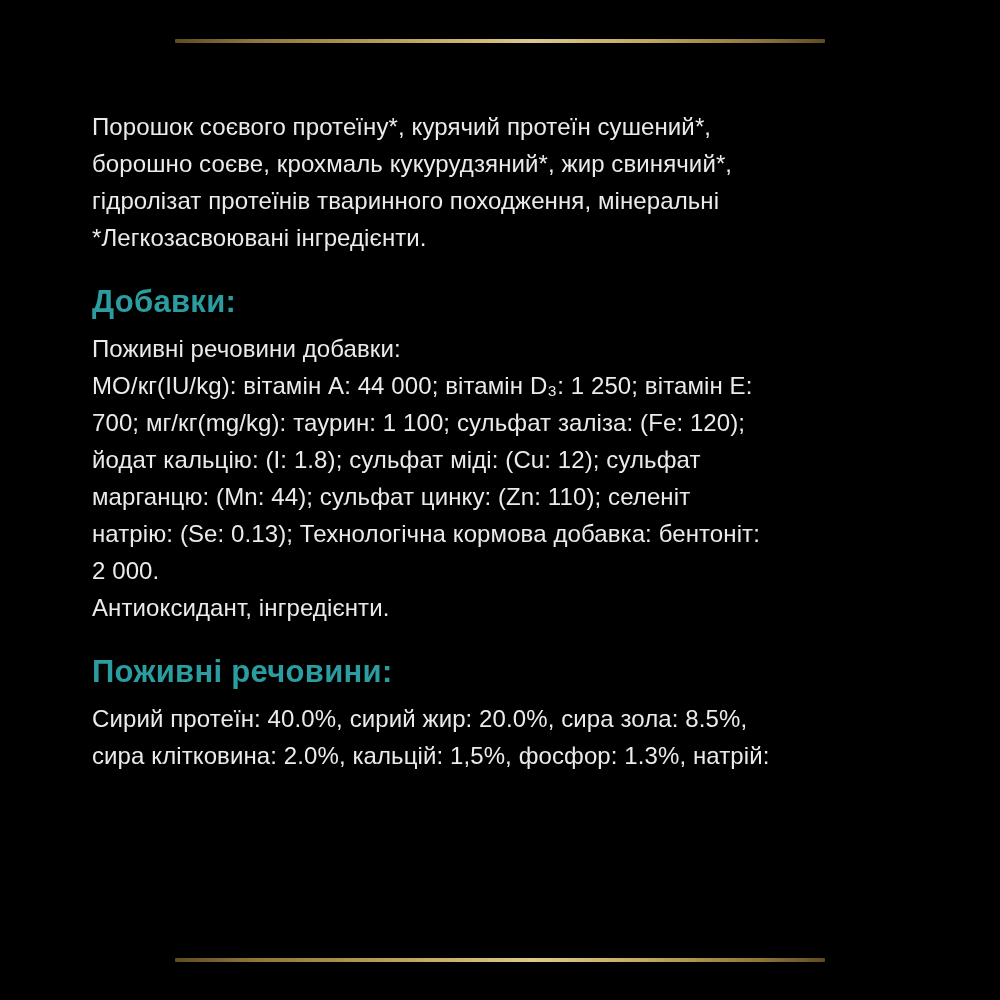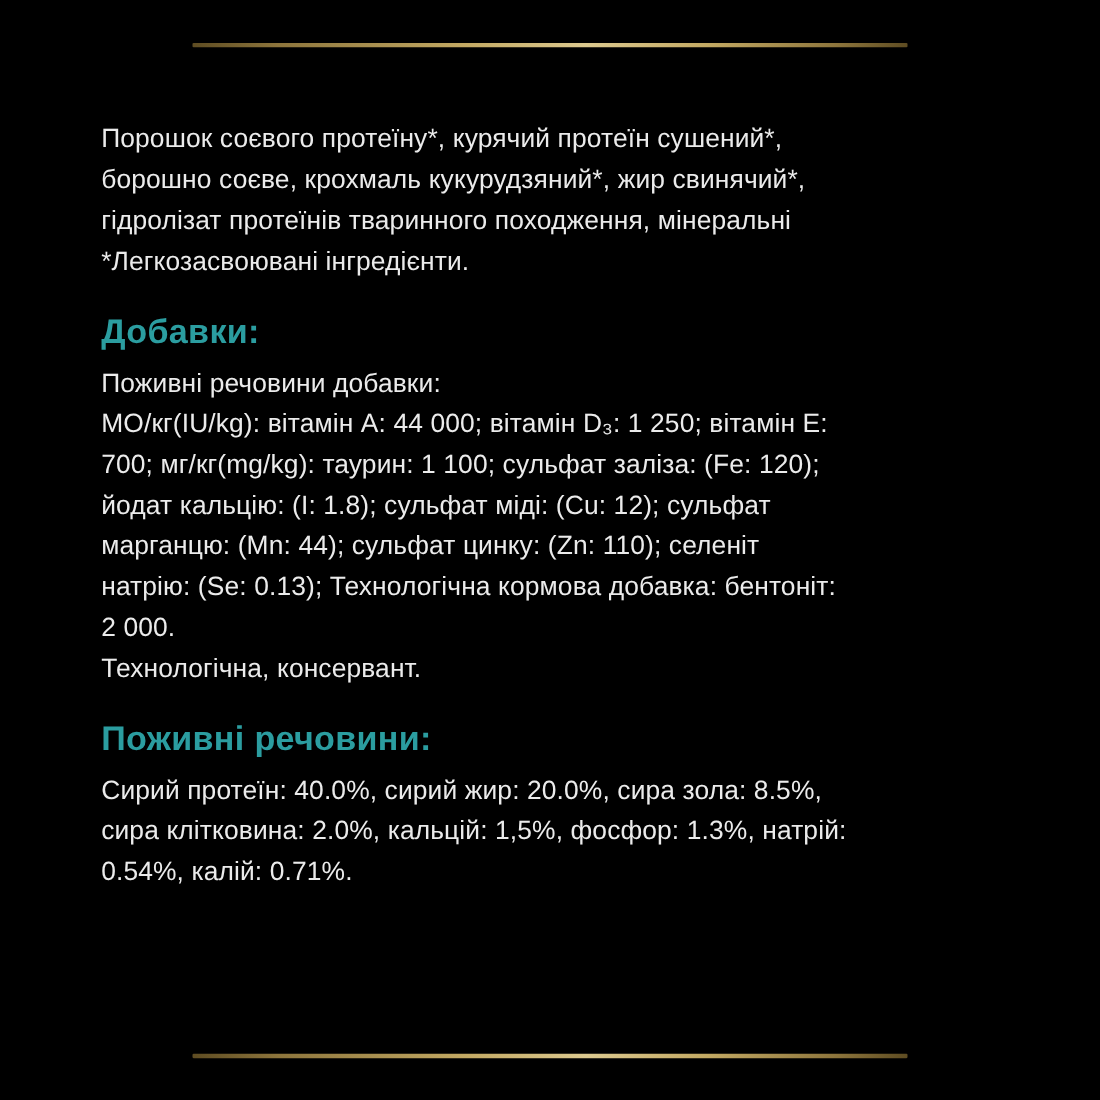--- a/index.html
+++ b/index.html
@@ -88,27 +88,26 @@
 
     <section>
       <div class="section-heading">Добавки:</div>
       <div class="line">Поживні речовини добавки:</div>
       <div class="line">МО/кг(IU/kg): вітамін A: 44 000; вітамін D₃: 1 250; вітамін E:</div>
       <div class="line">700; мг/кг(mg/kg): таурин: 1 100; сульфат заліза: (Fe: 120);</div>
       <div class="line">йодат кальцію: (I: 1.8); сульфат міді: (Cu: 12); сульфат</div>
       <div class="line">марганцю: (Mn: 44); сульфат цинку: (Zn: 110); селеніт</div>
       <div class="line">натрію: (Se: 0.13); Технологічна кормова добавка: бентоніт:</div>
       <div class="line">2 000.</div>
-      <div class="line">Технологічна, консервант.</div>
+      <div class="line">Антиоксидант, інгредієнти.</div>
     </section>
 
     <section>
       <div class="section-heading">Поживні речовини:</div>
       <div class="line">Сирий протеїн: 40.0%, сирий жир: 20.0%, сира зола: 8.5%,</div>
       <div class="line">сира клітковина: 2.0%, кальцій: 1,5%, фосфор: 1.3%, натрій:</div>
-      <div class="line">0.54%, калій: 0.71%.</div>
     </section>
 
   </div>
 
   <div class="gold-bar bottom"></div>
 
 </div>
 
 </body></html>

